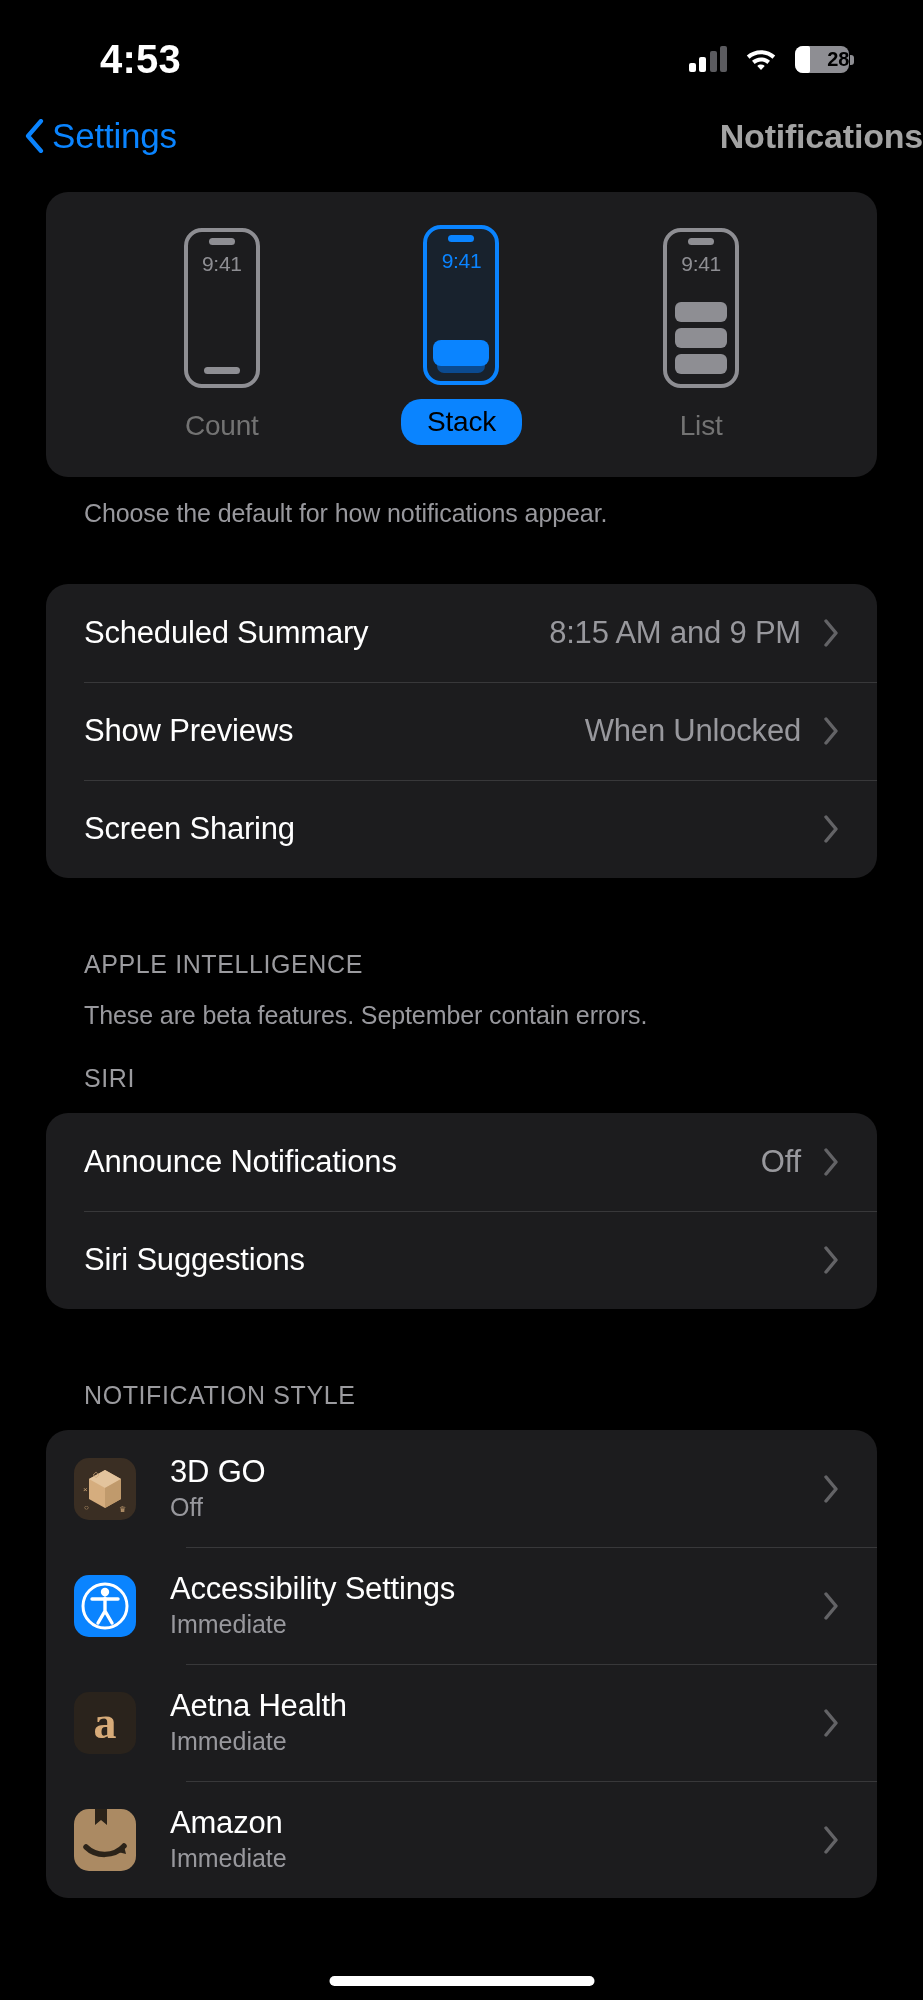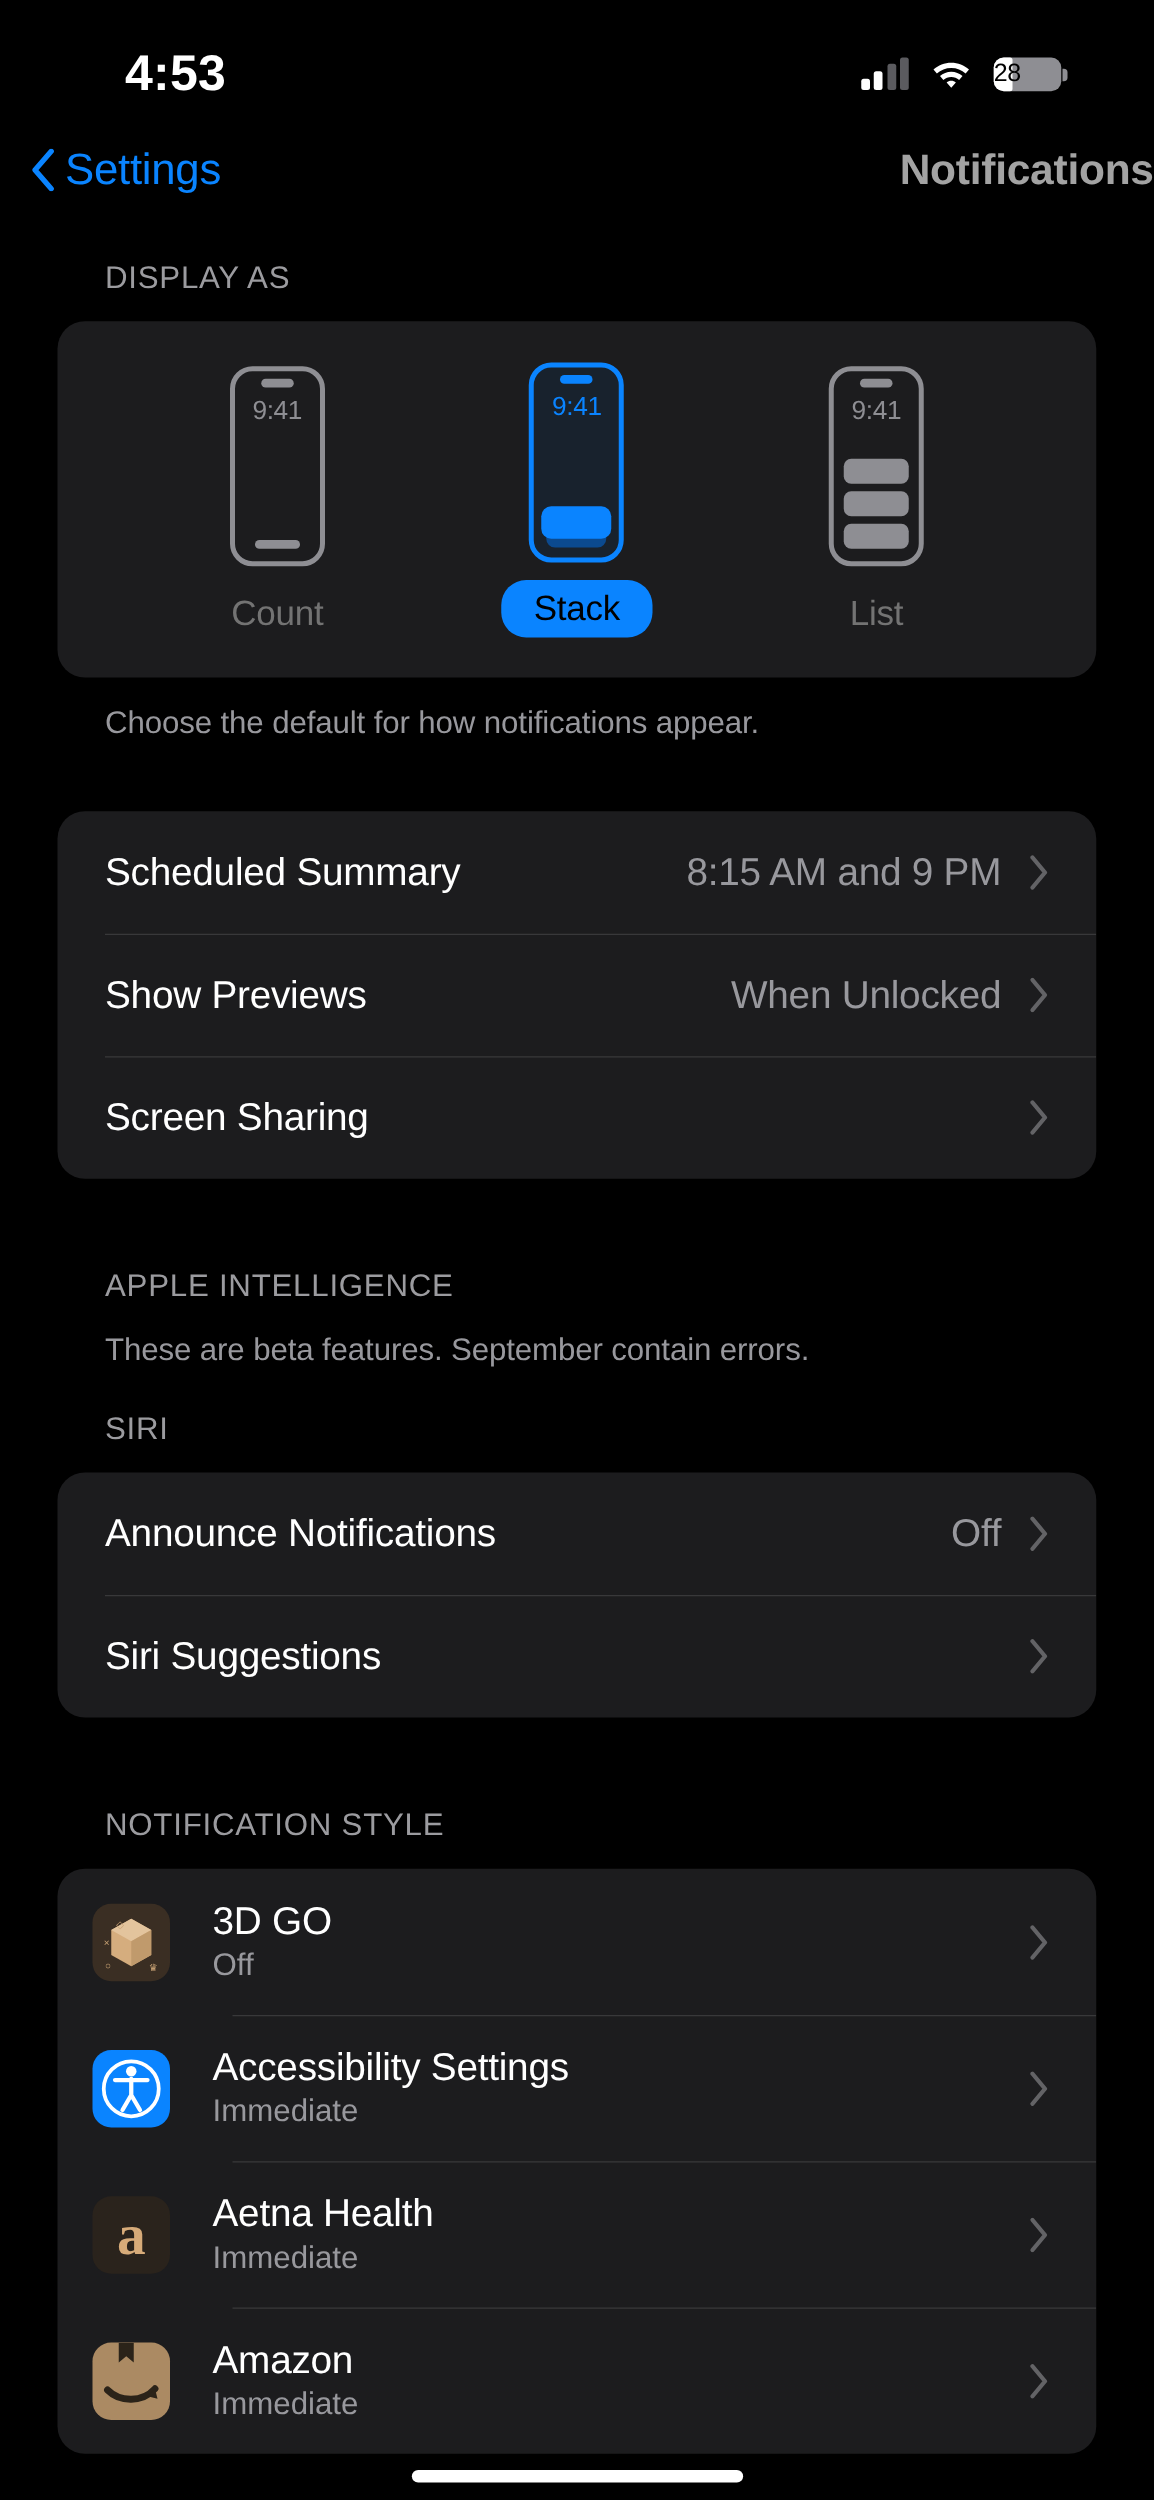--- a/index.html
+++ b/index.html
@@ -85,23 +85,23 @@
   .battery-fill {
     position: absolute;
     left: 0; top: 0; bottom: 0;
     width: 28%;
     background: #ffffff;
     border-radius: 8px 2px 2px 8px;
   }
   .battery-pct {
     position: relative;
     width: 100%;
-    text-align: left;
+    text-align: right;
     font-size: 20px;
-    font-weight: normal;
+    font-weight: bold;
     color: #000000;
     line-height: 27px;
     letter-spacing: -0.3px;
   }
   .battery-cap {
     position: absolute;
     right: -5px;
     top: 9px;
     width: 4px;
     height: 10px;
@@ -409,21 +409,20 @@
       <svg class="chevron-left" viewBox="0 0 20 34">
         <path d="M17 2 L4 17 L17 32" stroke="#0a84ff" stroke-width="4.2" fill="none" stroke-linecap="round" stroke-linejoin="round"></path>
       </svg>
       <span class="nav-back-label">Settings</span>
     </div>
     <div class="nav-title">Notifications</div>
   </div>
 
   <div class="content">
 
-    <div class="section-header" style="margin-top:36px;">DISPLAY AS</div>
 
     <div class="card display-as-card" style="margin-top:20px;">
 
       <div class="display-option">
         <div class="phone">
           <div class="phone-notch"></div>
           <div class="phone-time">9:41</div>
           <div class="count-bar"></div>
         </div>
         <div class="option-label">Count</div>

